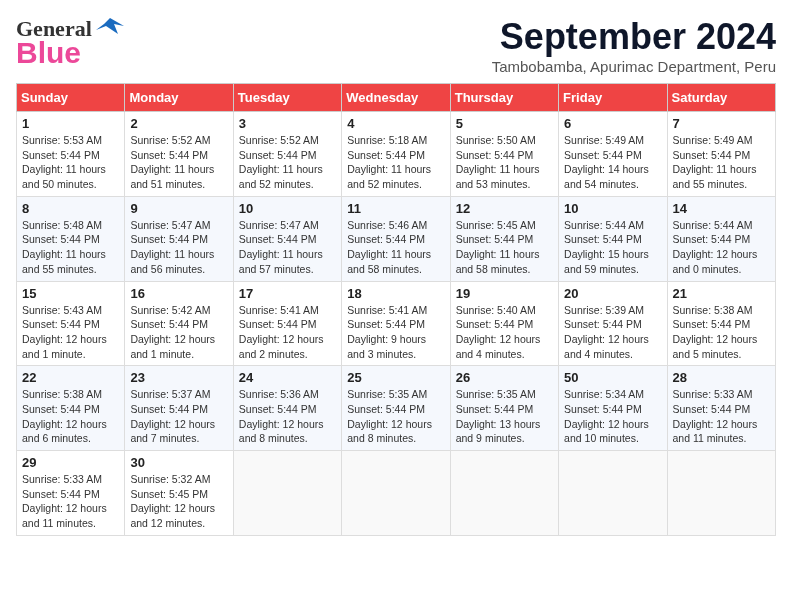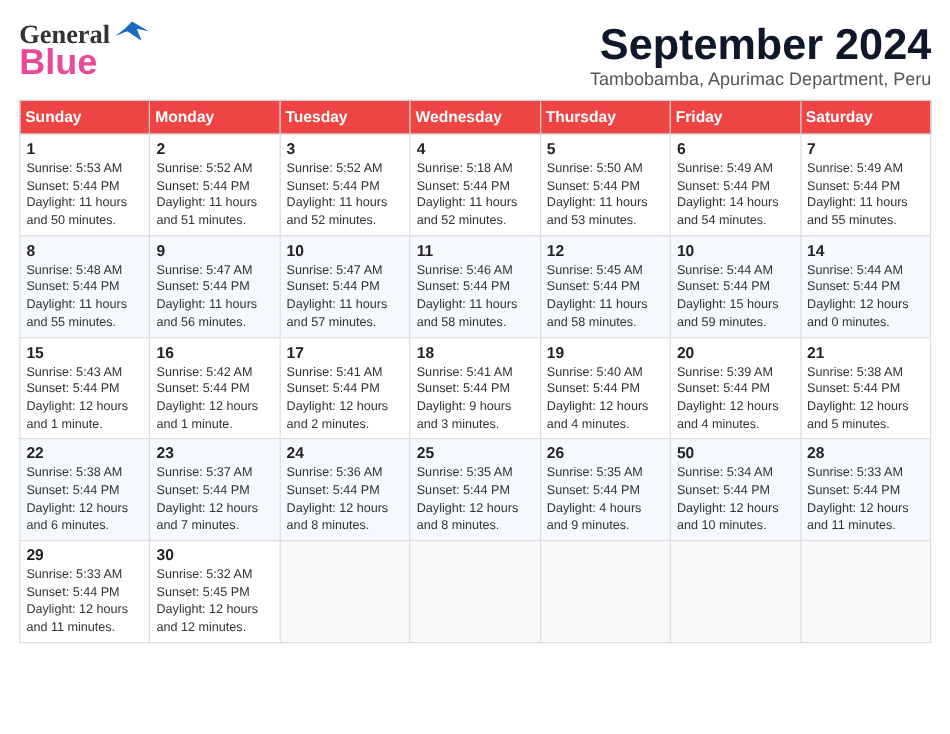--- a/index.html
+++ b/index.html
@@ -311,21 +311,21 @@
             <span>Sunrise: 5:35 AM</span><br>
             <span>Sunset: 5:44 PM</span><br>
             <span>Daylight: 12 hours and 8 minutes.</span>
           </div>
         </td>
         <td>
           <span class="day-num">26</span>
           <div class="day-info">
             <span>Sunrise: 5:35 AM</span><br>
             <span>Sunset: 5:44 PM</span><br>
-            <span>Daylight: 4 hours and 9 minutes.</span>
+            <span>Daylight: 13 hours and 9 minutes.</span>
           </div>
         </td>
         <td>
           <span class="day-num">50</span>
           <div class="day-info">
             <span>Sunrise: 5:34 AM</span><br>
             <span>Sunset: 5:44 PM</span><br>
             <span>Daylight: 12 hours and 10 minutes.</span>
           </div>
         </td>

